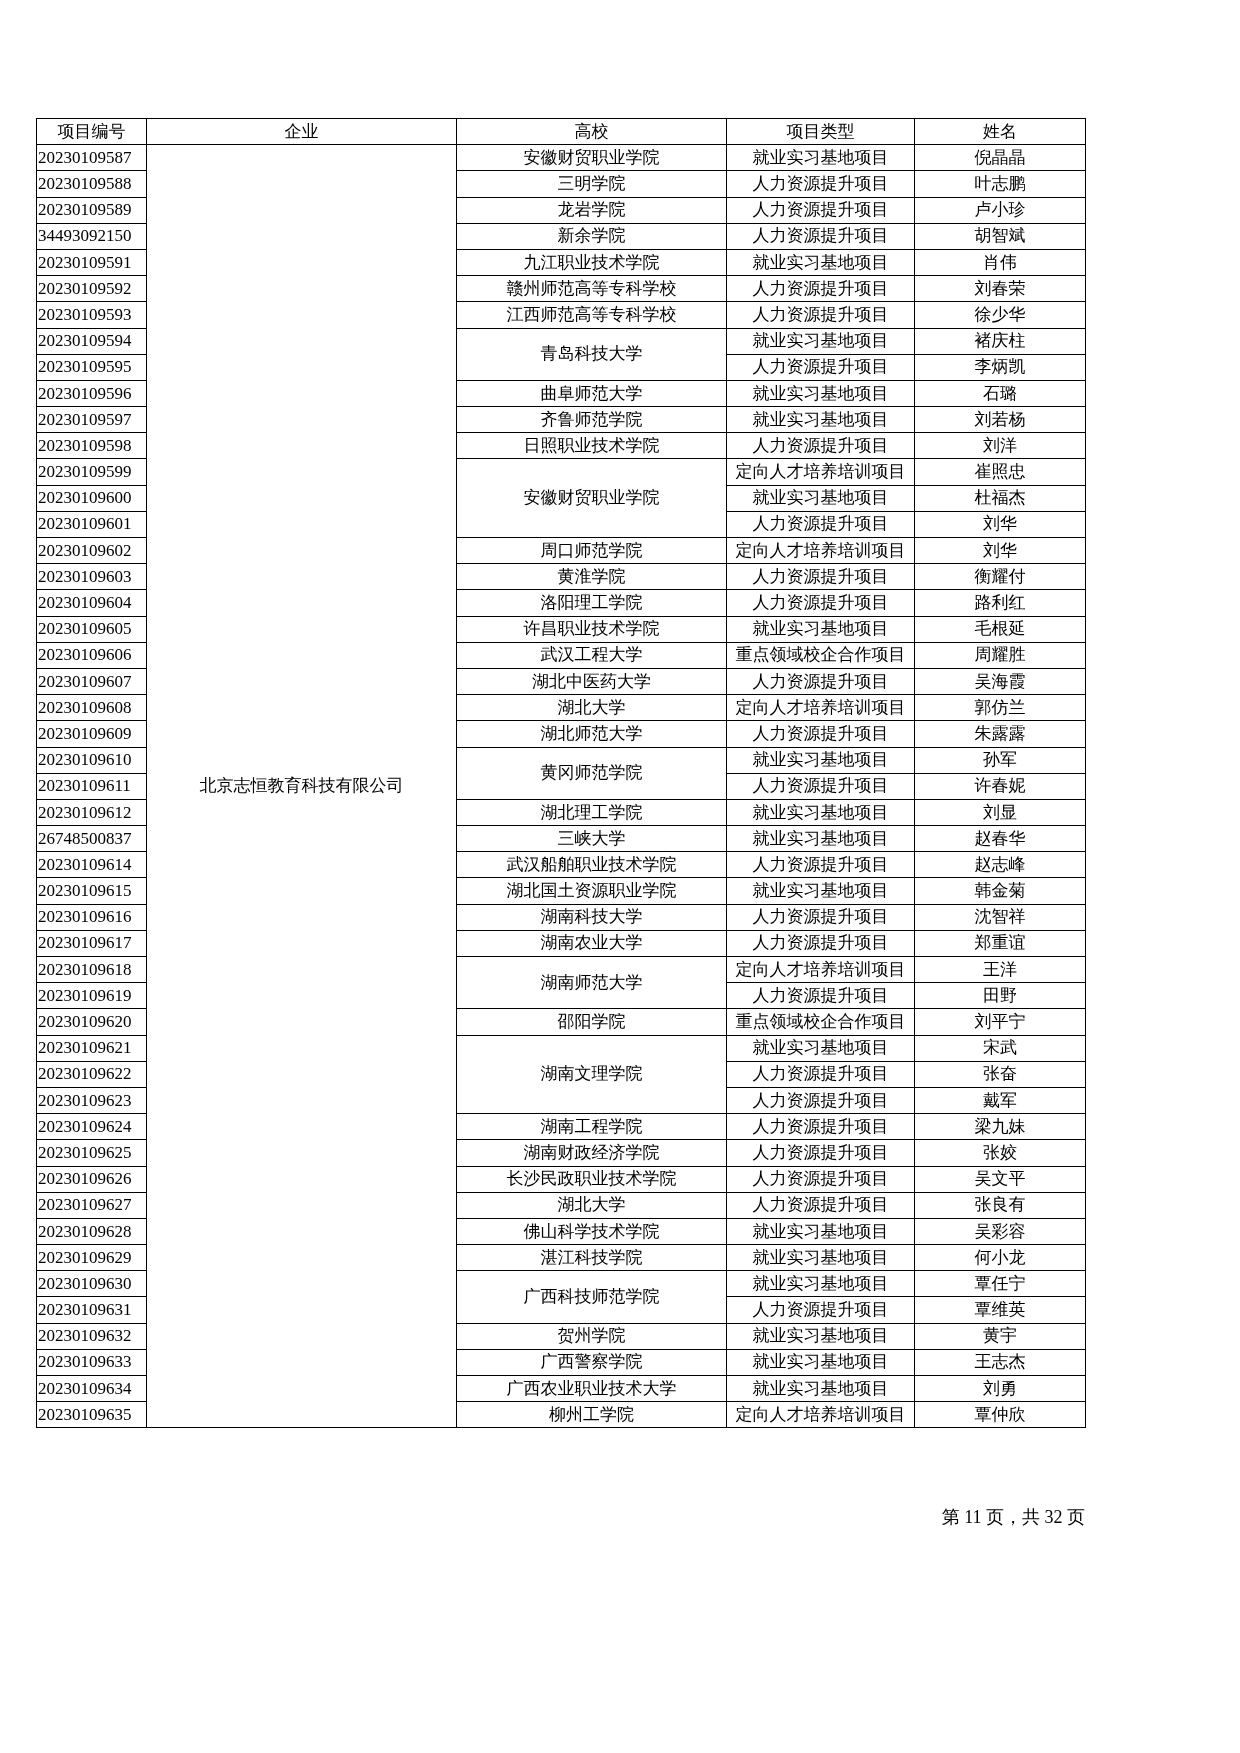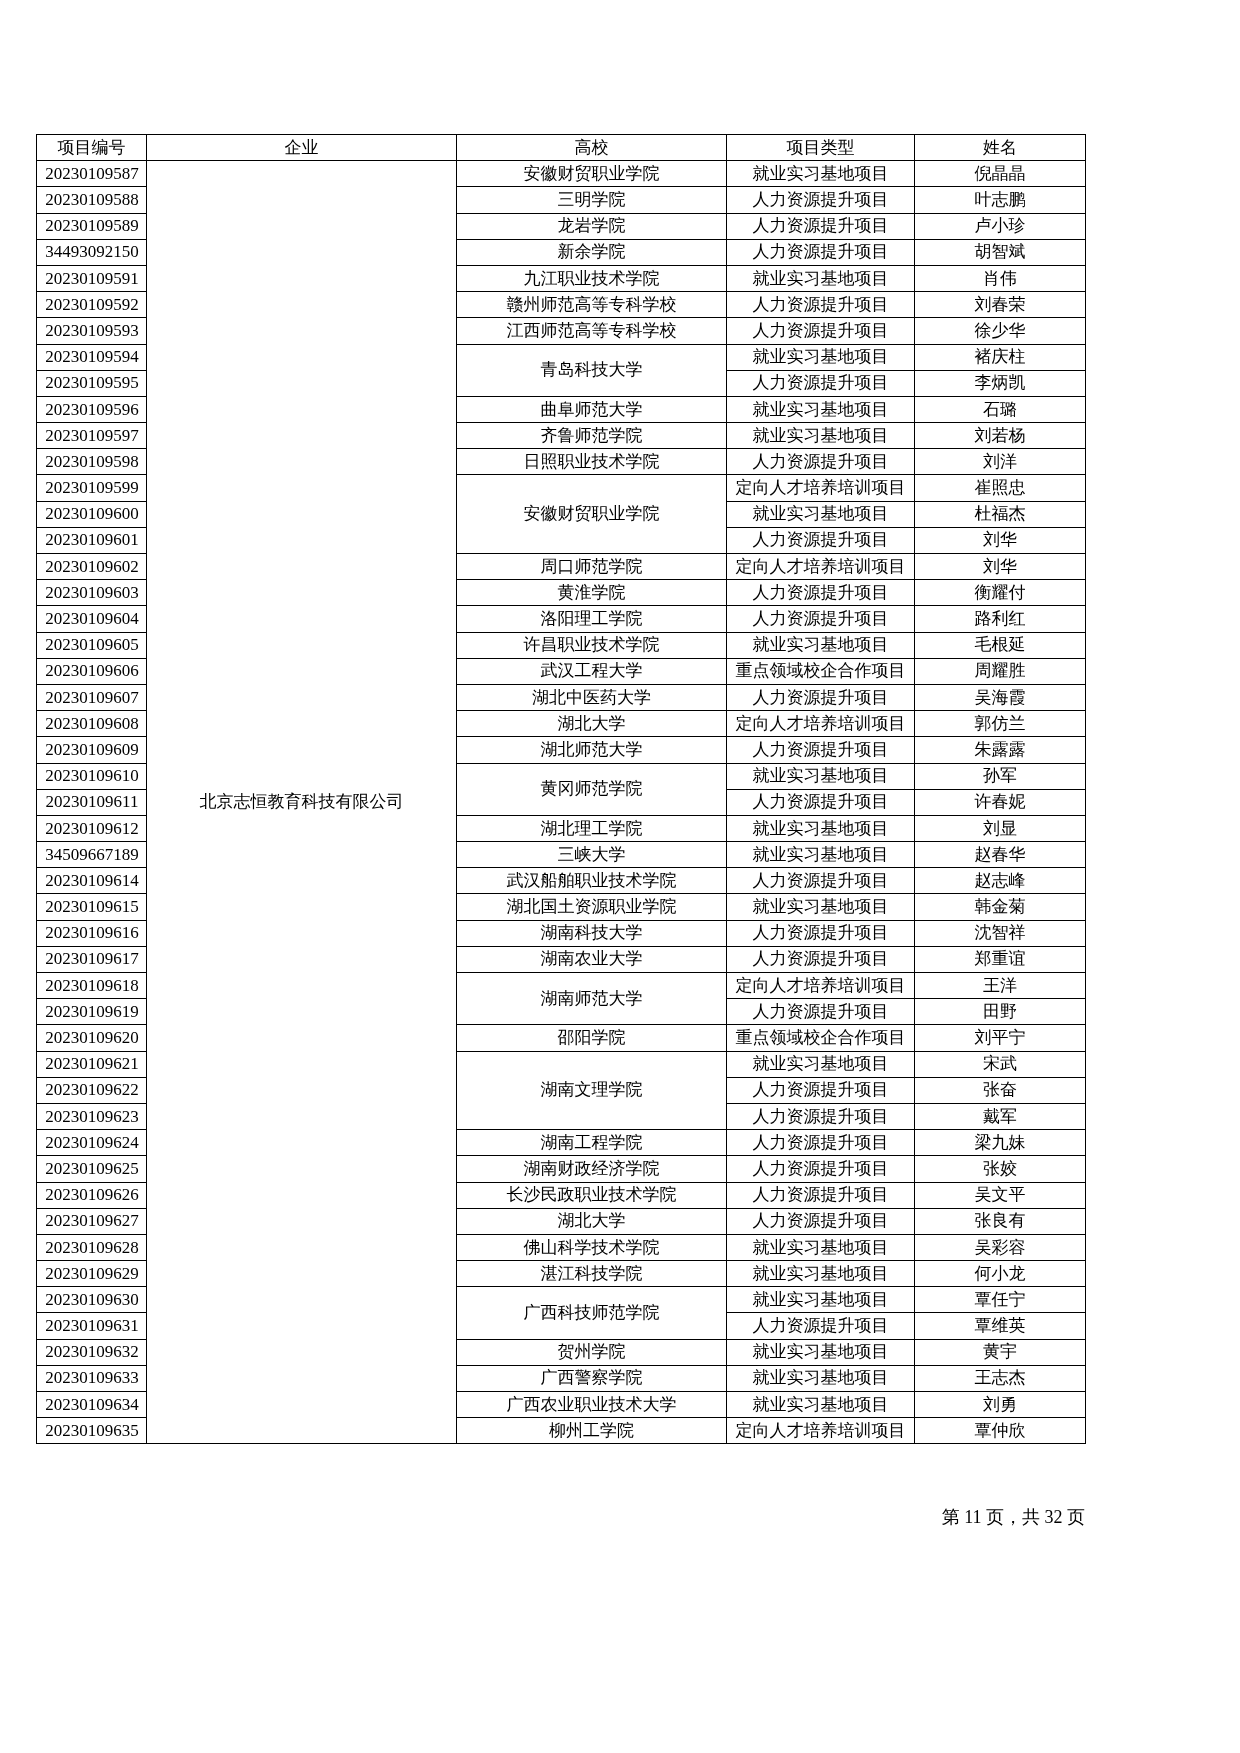--- a/index.html
+++ b/index.html
@@ -9,42 +9,42 @@
   }
   body {
     width: 1240px;
     height: 1753px;
     position: relative;
     font-family: "Liberation Serif", "DejaVu Serif", serif;
     color: #000000;
   }
   .records-table {
     position: absolute;
-    top: 134px;
+    top: 118px;
     left: 36px;
     width: 1049px;
     border-collapse: collapse;
     table-layout: fixed;
     font-size: 17px;
     padding-left: 16px;
   }
   .records-table th,
   .records-table td {
     border: 1px solid #000000;
     height: 25.2px;
     padding: 0;
     text-align: center;
     vertical-align: middle;
     font-weight: normal;
     line-height: 1.05;
     white-space: nowrap;
     overflow: hidden;
   }
   .records-table td.col-id {
-    text-align: center;
+    text-align: left;
     padding-left: 1px;
   }
   .page-footer {
     position: absolute;
     top: 1505px;
     left: 36px;
     width: 1049px;
     text-align: right;
     font-size: 18px;
   }
@@ -217,21 +217,21 @@
         <td class="col-type">人力资源提升项目</td>
         <td class="col-name">许春妮</td>
       </tr>
       <tr>
         <td class="col-id">20230109612</td>
         <td class="col-school">湖北理工学院</td>
         <td class="col-type">就业实习基地项目</td>
         <td class="col-name">刘显</td>
       </tr>
       <tr>
-        <td class="col-id">34509667189</td>
+        <td class="col-id">26748500837</td>
         <td class="col-school">三峡大学</td>
         <td class="col-type">就业实习基地项目</td>
         <td class="col-name">赵春华</td>
       </tr>
       <tr>
         <td class="col-id">20230109614</td>
         <td class="col-school">武汉船舶职业技术学院</td>
         <td class="col-type">人力资源提升项目</td>
         <td class="col-name">赵志峰</td>
       </tr>

